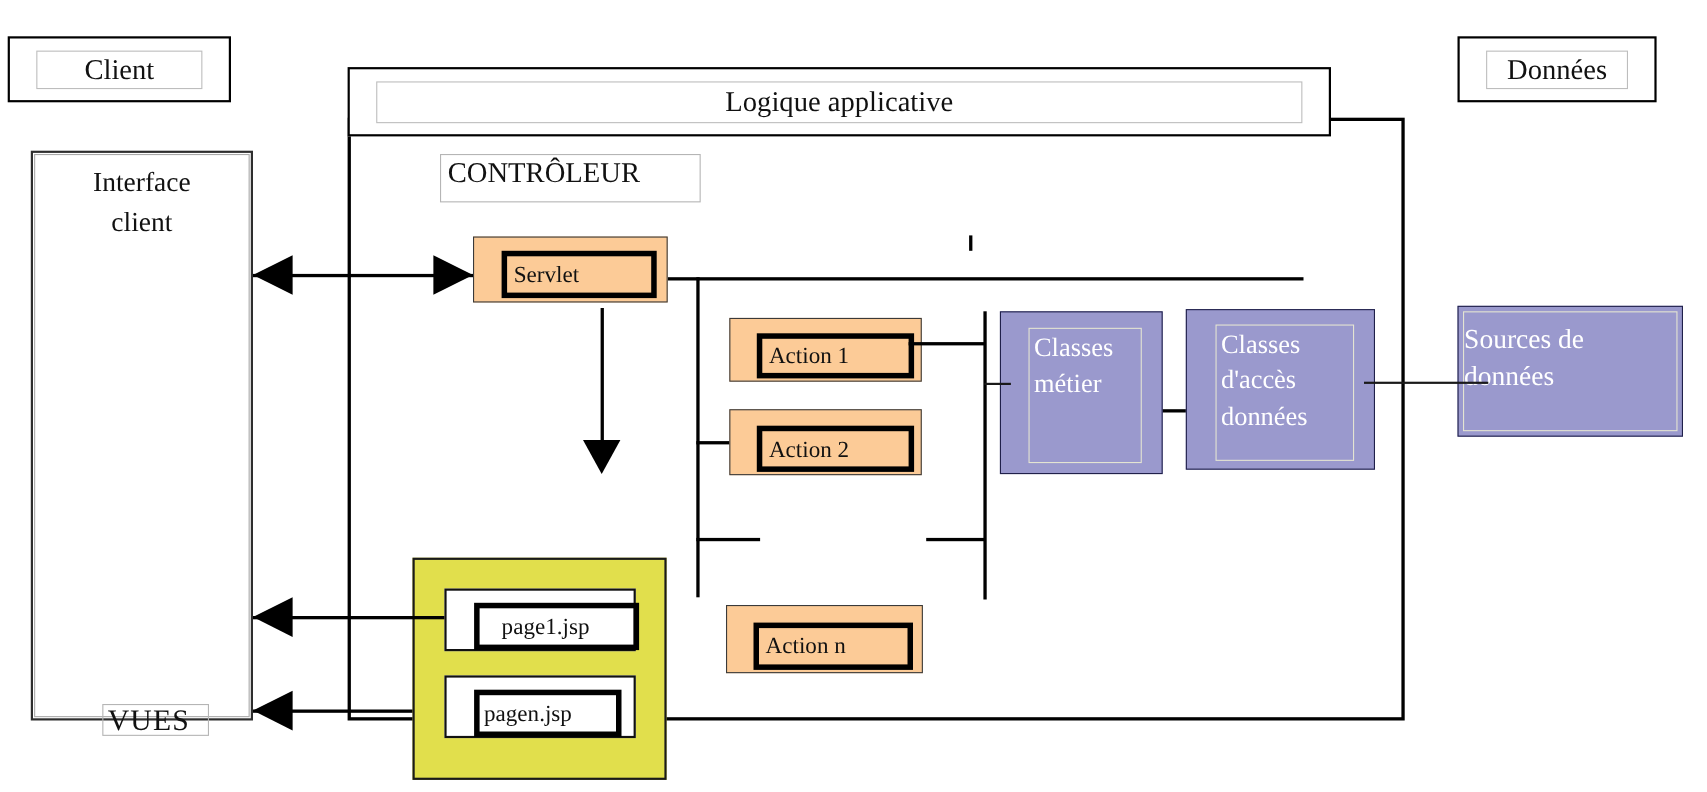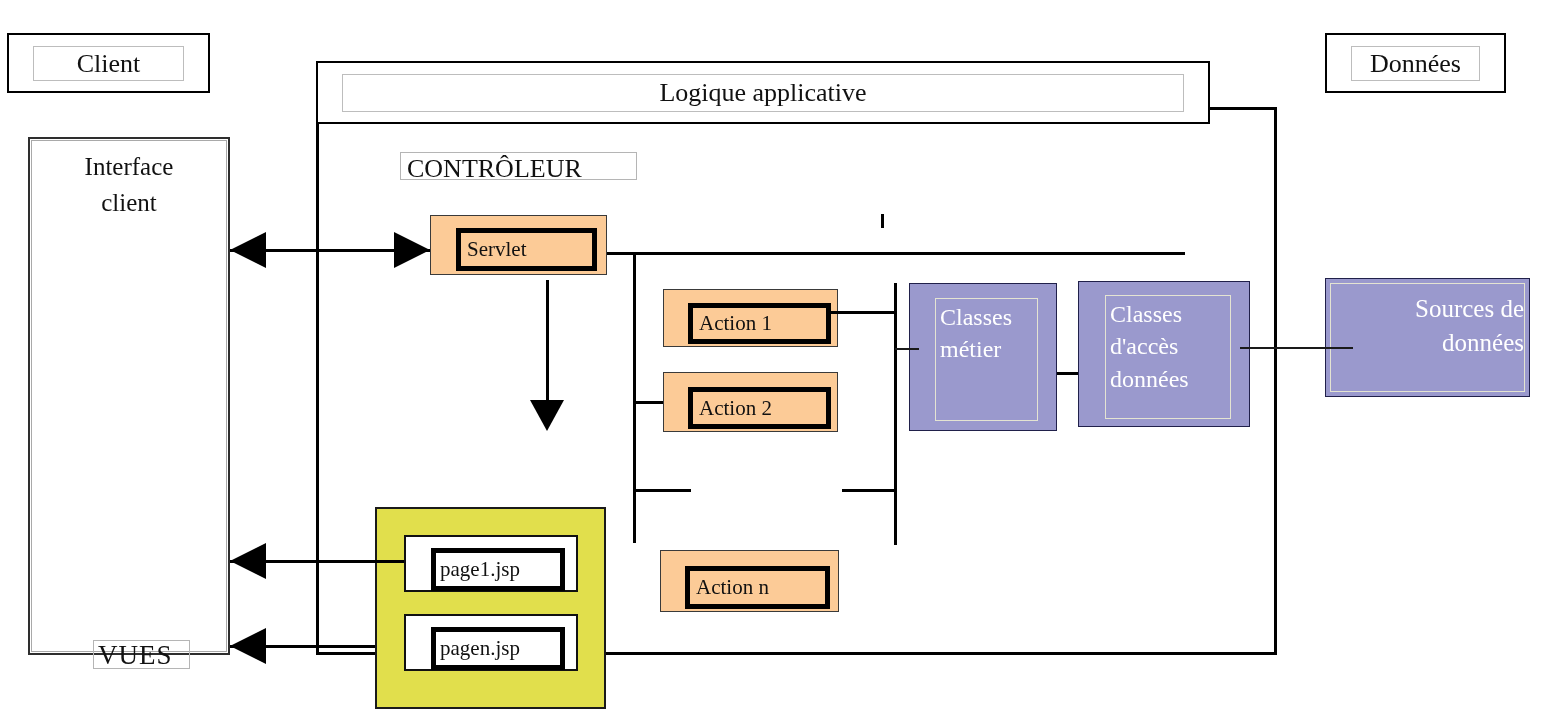--- a/index.html
+++ b/index.html
@@ -60,21 +60,21 @@
       <span>Données</span>
     </div>
   </div>
 
   <div class="abs interface-box" style="left:28px;top:137px;width:202px;height:518px;">
     <div class="interface-text">Interface client</div>
   </div>
 
   <div class="abs container-box" style="left:316px;top:107px;width:961px;height:548px;"></div>
 
-  <div class="abs glabel" style="left:400px;top:152px;width:237px;height:28px;line-height:31px;padding-left:6px;">CONTRÔLEUR</div>
+  <div class="abs glabel" style="left:400px;top:140px;width:237px;height:44px;line-height:31px;padding-left:6px;">CONTRÔLEUR</div>
 
   <div class="abs orange" style="left:430px;top:215px;width:177px;height:60px;">
     <div class="node-inner" style="left:25px;top:12px;width:125px;height:33px;">
       <span>Servlet</span>
     </div>
   </div>
 
   <div class="abs orange" style="left:663px;top:289px;width:175px;height:58px;">
     <div class="node-inner" style="left:24px;top:13px;width:127px;height:31px;">
       <span>Action 1</span>
@@ -95,28 +95,28 @@
     <div class="purple-inner" style="left:25px;top:14px;width:97px;height:119px;">
       <span>Classes métier</span>
     </div>
   </div>
   <div class="abs purple" style="left:1078px;top:281px;width:172px;height:146px;">
     <div class="purple-inner" style="left:26px;top:13px;width:120px;height:120px;">
       <span>Classes d'accès données</span>
     </div>
   </div>
   <div class="abs purple" style="left:1325px;top:278px;width:205px;height:119px;">
-    <div class="purple-inner" style="left:4px;top:4px;right:4px;bottom:4px;padding:8px 0 0 0;text-align:right;font-size:25px;line-height:1.35;">
+    <div class="purple-inner" style="left:4px;top:4px;right:4px;bottom:4px;padding:8px 0 0 0;text-align:left;font-size:25px;line-height:1.35;">
       <span style="display:inline-block;width:160px;">Sources de données</span>
     </div>
   </div>
 
   <div class="abs green-box" style="left:375px;top:507px;width:231px;height:202px;"></div>
   <div class="abs white-node" style="left:404px;top:535px;width:174px;height:57px;">
-    <div class="node-inner" style="left:25px;top:11px;width:120px;height:33px;padding-left:4px;">
+    <div class="node-inner" style="left:25px;top:11px;width:120px;height:33px;padding-left:20px;">
       <span>page1.jsp</span>
     </div>
   </div>
   <div class="abs white-node" style="left:404px;top:614px;width:174px;height:57px;">
     <div class="node-inner" style="left:25px;top:11px;width:120px;height:33px;padding-left:4px;">
       <span>pagen.jsp</span>
     </div>
   </div>
 
   <div class="abs glabel" style="left:93px;top:640px;width:97px;height:29px;line-height:28px;font-size:27px;padding-left:4px;letter-spacing:1px;">VUES</div>

